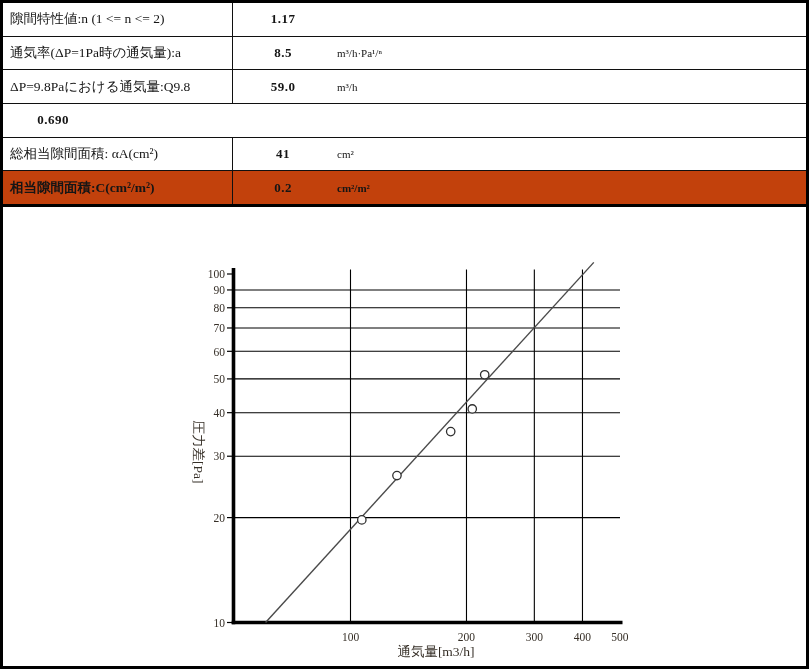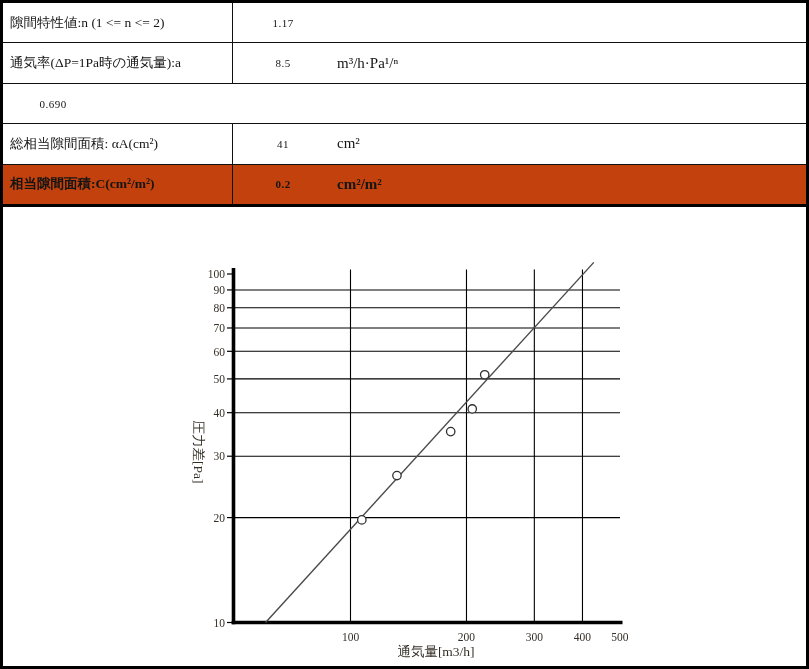--- a/index.html
+++ b/index.html
@@ -32,23 +32,23 @@
   .trow.hl{background:#c2410c;font-weight:bold;}
   .cell{display:flex;align-items:center;}
   .cell.lbl{
     width:222px;align-self:stretch;
     padding-left:7px;
     border-right:1.6px solid #101010;
     text-align:center;
   }
   .cell.val{
     width:100px;justify-content:center;
-    font-size:11px;letter-spacing:.5px;
+    font-size:13px;letter-spacing:.5px;font-weight:bold;
   }
-  .cell.unit{min-width:52px;margin-left:4px;font-size:15px;}
+  .cell.unit{min-width:52px;margin-left:4px;font-size:11px;}
   .cell.note{margin-left:6px;font-size:13px;}
   
   .chart-area{
     position:absolute;left:0;right:0;bottom:0;top:204px;
   }
   .chart-area svg{display:block;}
   svg text{
     font-family:"Liberation Serif","DejaVu Serif",serif;
     fill:#352e26;
   }
@@ -66,20 +66,28 @@
       <div class="cell val">1.17</div>
       <div class="cell unit"></div>
       <div class="cell note"></div>
     </div>
     <div class="trow">
       <div class="cell lbl">
           <span>通気率(ΔP=1Pa時の通気量):a</span>
         </div>
       <div class="cell val">8.5</div>
       <div class="cell unit">m³/h·Pa¹/ⁿ</div>
+      <div class="cell note"></div>
+    </div>
+    <div class="trow">
+      <div class="cell lbl">
+          <span>ΔP=9.8Paにおける通気量:Q9.8</span>
+        </div>
+      <div class="cell val">59.0</div>
+      <div class="cell unit">m³/h</div>
       <div class="cell note"></div>
     </div>
     <div class="trow">
       <div class="cell val">0.690</div>
       <div class="cell unit"></div>
       <div class="cell note"></div>
     </div>
     <div class="trow">
       <div class="cell lbl">
           <span>総相当隙間面積: αA(cm²)</span>

